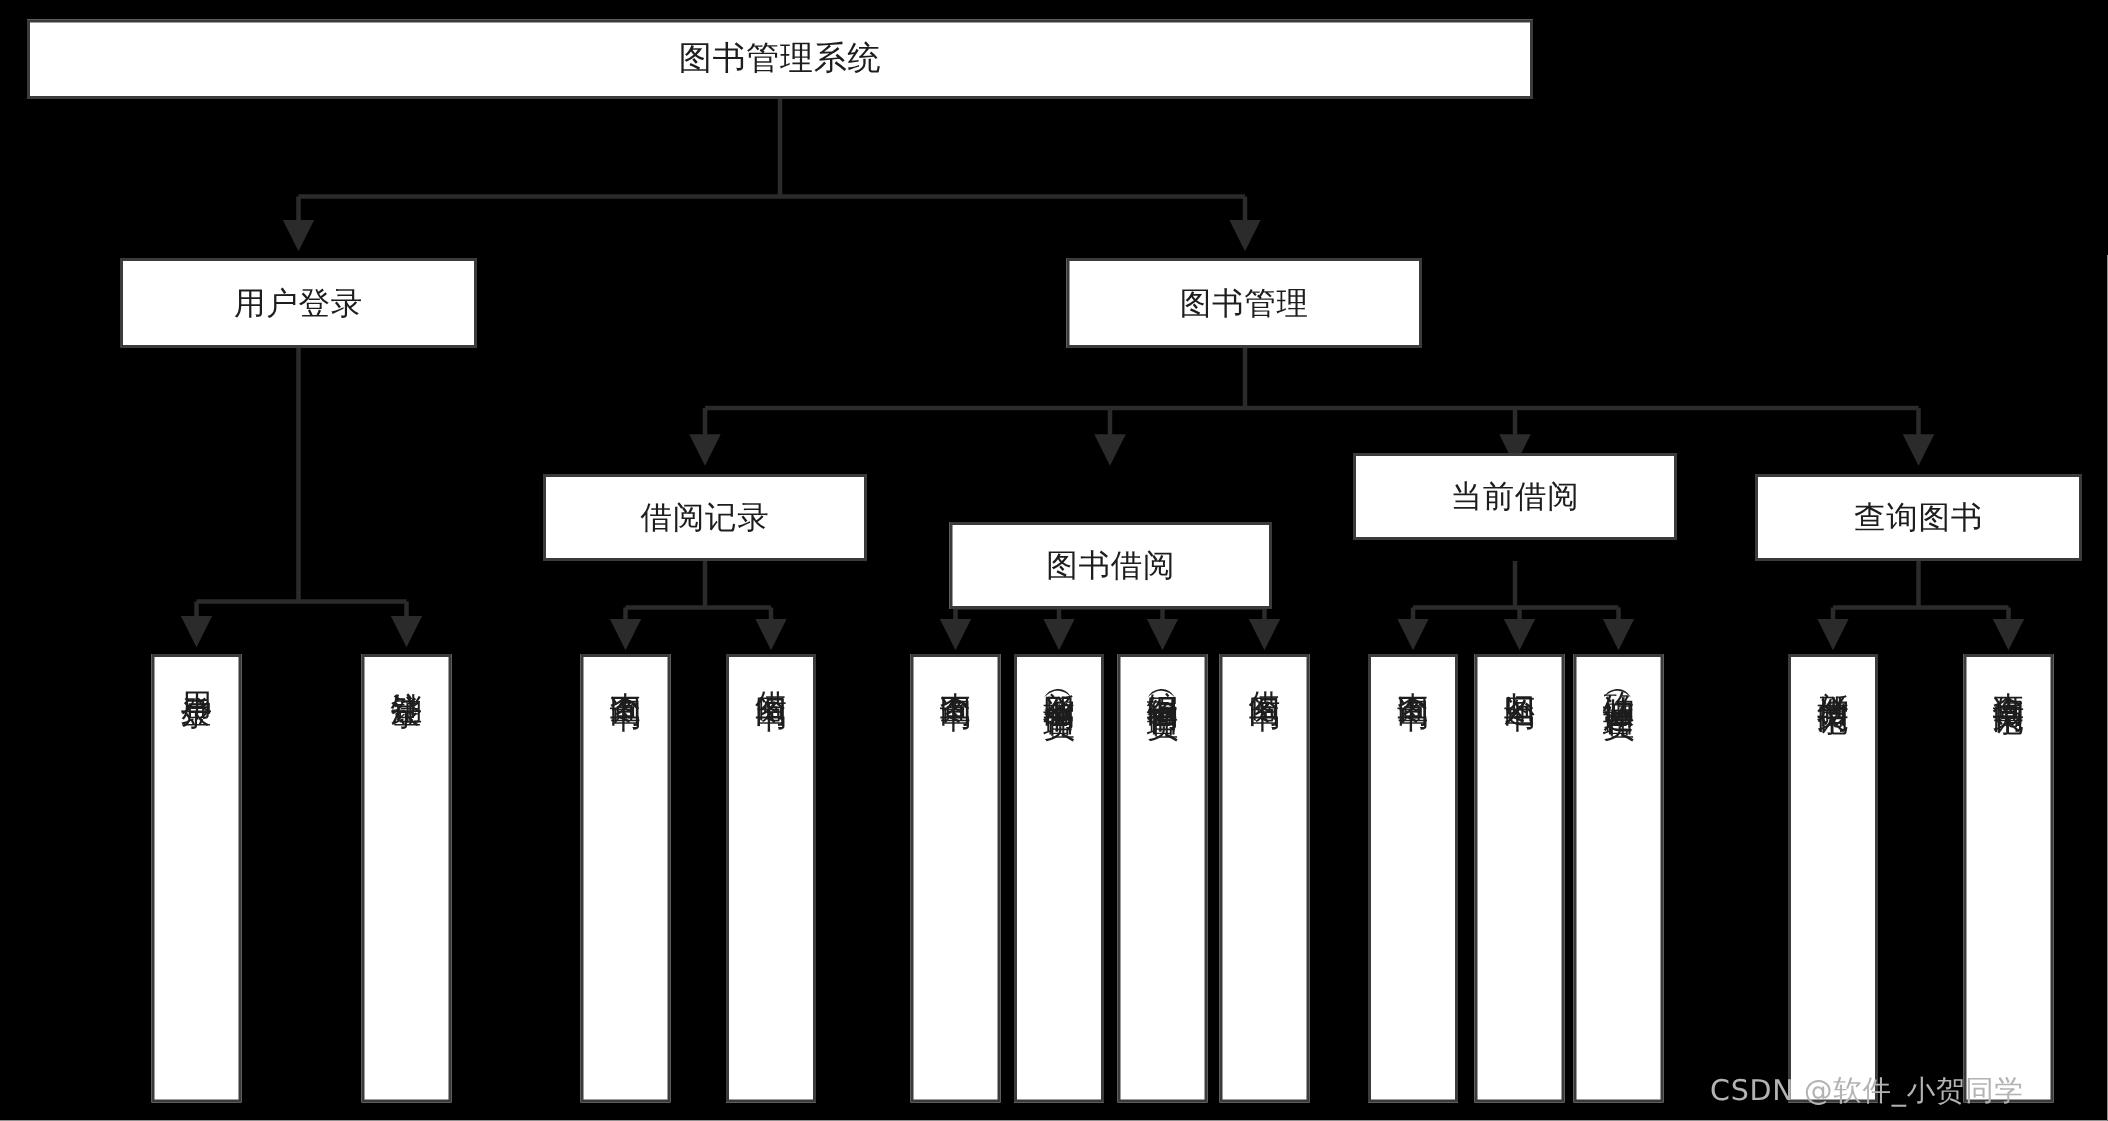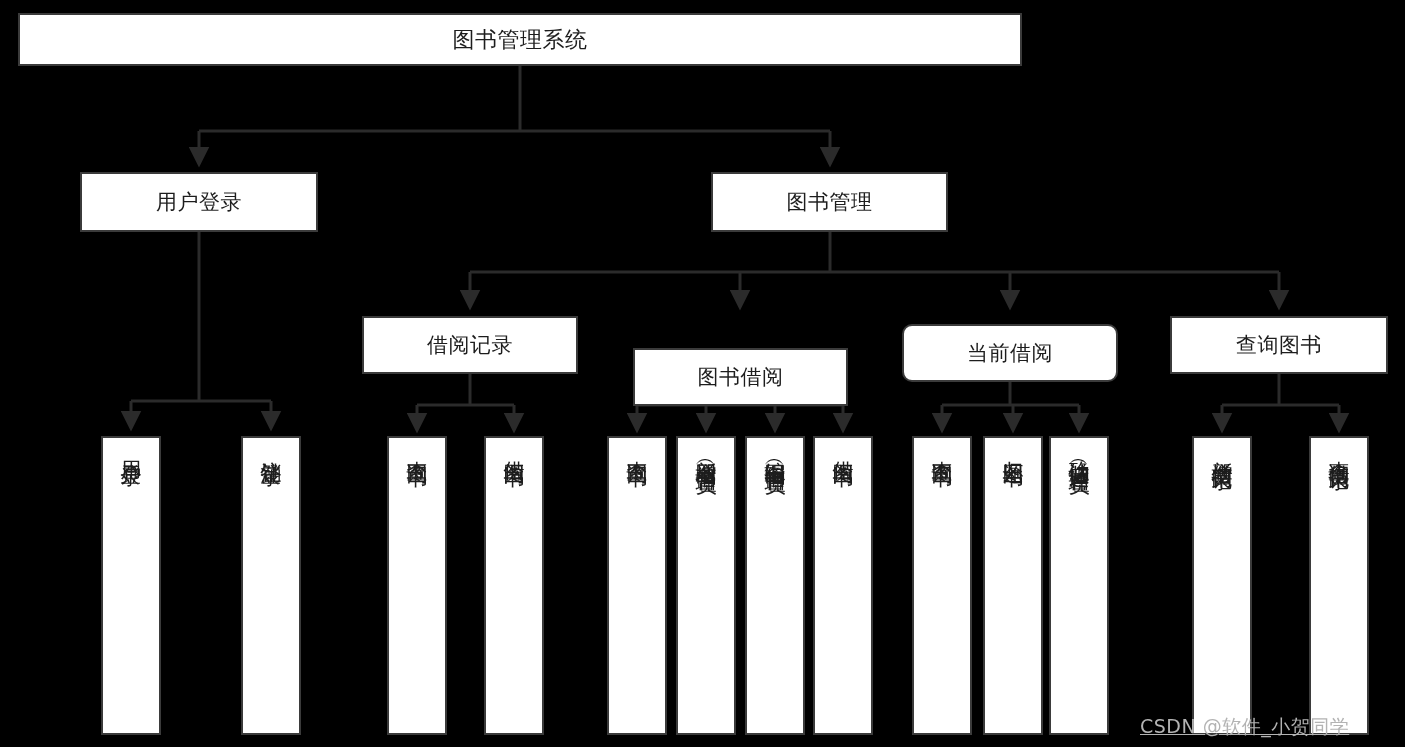--- a/index.html
+++ b/index.html
@@ -130,21 +130,21 @@
   <div class="node h" style="left:711px; top:172px; width:237px; height:60px;">
     <span class="label">图书管理</span>
   </div>
 
   <div class="node h" style="left:362px; top:316px; width:216px; height:58px;">
     <span class="label">借阅记录</span>
   </div>
   <div class="node h" style="left:633px; top:316px; width:215px; height:58px;margin-top:32px;">
     <span class="label">图书借阅</span>
   </div>
-  <div class="node h" style="left:902px; top:324px; width:216px; height:58px;border-radius:10px;">
+  <div class="node h" style="left:902px; top:302px; width:216px; height:58px;">
     <span class="label">当前借阅</span>
   </div>
   <div class="node h" style="left:1170px; top:316px; width:218px; height:58px;">
     <span class="label">查询图书</span>
   </div>
 
   <div class="node v" style="left:101px; top:436px; width:60px; height:299px;">
     <span class="label">用户登录</span>
   </div>
   <div class="node v" style="left:241px; top:436px; width:60px; height:299px;">
@@ -181,15 +181,15 @@
     <span class="label">确认归还（管理员）</span>
   </div>
 
   <div class="node v" style="left:1192px; top:436px; width:60px; height:299px;">
     <span class="label">新增借阅记录</span>
   </div>
   <div class="node v" style="left:1309px; top:436px; width:60px; height:299px;">
     <span class="label">查询借阅记录</span>
   </div>
 
-  <div class="watermark" style="left:1140px; top:714px;text-decoration:underline;">CSDN @软件_小贺同学</div>
+  <div class="watermark" style="left:1140px; top:714px;">CSDN @软件_小贺同学</div>
 
 </div>
 
 </body></html>

